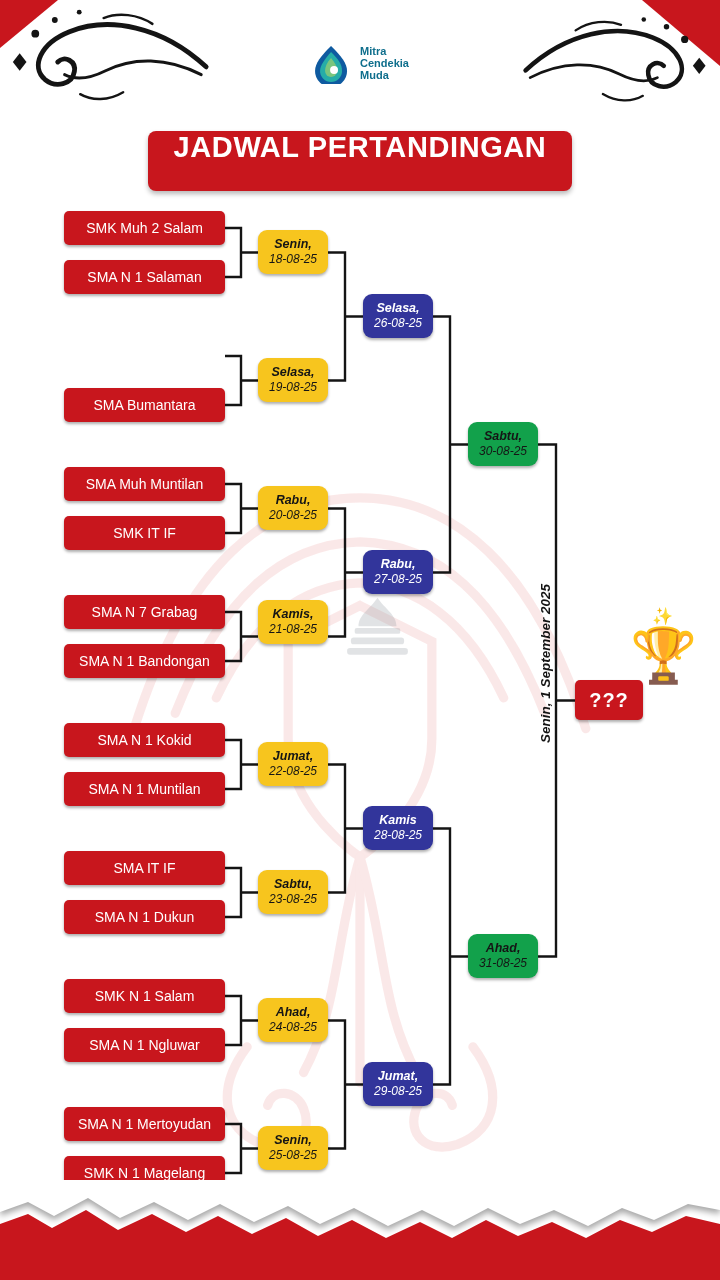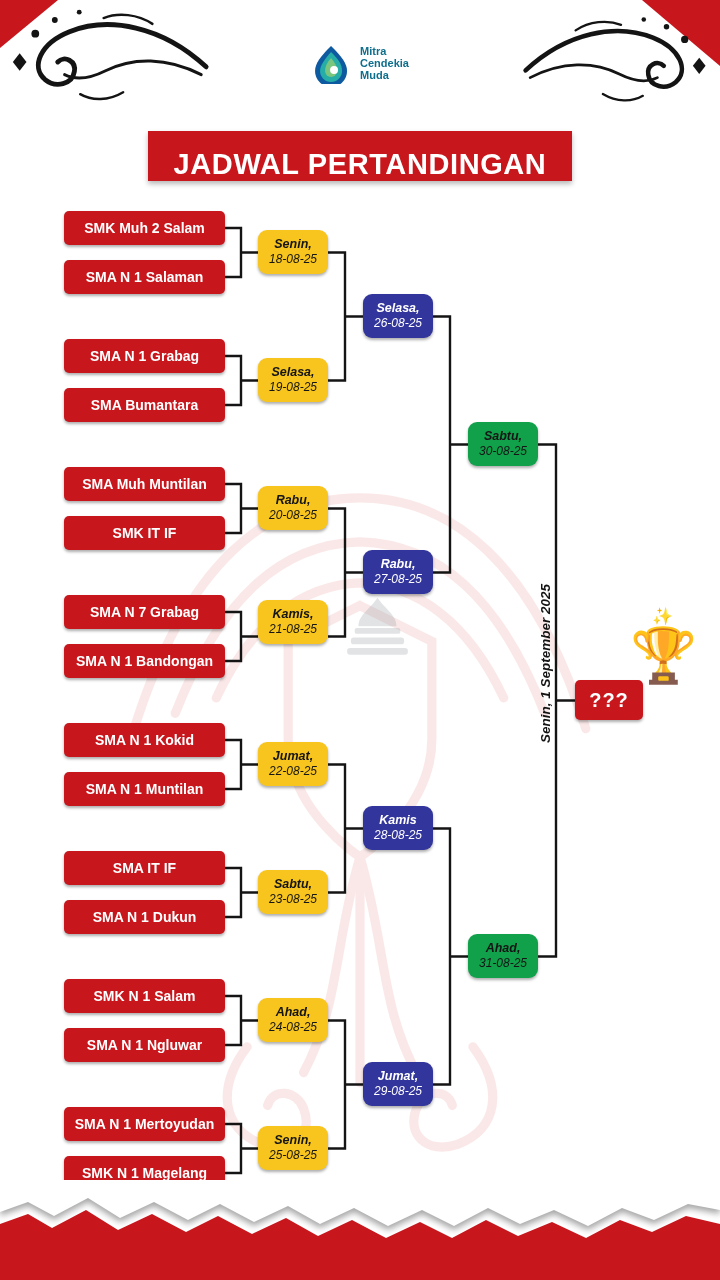--- a/index.html
+++ b/index.html
@@ -21,36 +21,36 @@
   .flourish.left  { left:6px;  top:6px;  width:205px; height:108px; }
   .flourish.right { right:6px; top:14px; width:195px; height:100px; transform:scaleX(-1); }
 
   
   .logo { position:absolute; top:44px; left:50%; transform:translateX(-50%);
     display:flex; align-items:center; gap:9px; }
   .logo .mark { width:40px; height:40px; }
   .logo .words { color:var(--brand,#0E6E8C); font-weight:700; font-size:11px; line-height:1.08; }
 
   
-  .title-banner { position:absolute; left:148px; top:131px; width:424px; height:50px;
-    background:var(--red,#C8161D); border-radius:0;
-    display:flex; align-items:flex-end; justify-content:center;
+  .title-banner { position:absolute; left:148px; top:131px; width:424px; height:60px;
+    background:var(--red,#C8161D); border-radius:8px;
+    display:flex; align-items:flex-start; justify-content:center;
     box-shadow:0 3px 5px rgba(0,0,0,.28); }
   .title-banner span { color:#fff; font-size:29px; font-weight:800; letter-spacing:.6px; }
 
   
   .watermark { position:absolute; left:80px; top:390px; width:560px; height:780px; opacity:.13; }
   .emblem { position:absolute; left:330px; top:592px; width:95px; height:76px; opacity:.26; }
 
   
   .lines { position:absolute; left:0; top:0; width:720px; height:1280px; pointer-events:none; }
   .team { position:absolute; left:64px; width:161px; height:34px;
     background:var(--red,#C8161D); border-radius:5px; color:#fff;
     display:flex; align-items:center; justify-content:center;
-    font-size:14px; font-weight:700; box-shadow:0 2px 3px rgba(0,0,0,.32); }
+    font-size:14px; font-weight:400; box-shadow:0 2px 3px rgba(0,0,0,.32); }
   .match { position:absolute; width:70px; height:44px; border-radius:9px;
     display:flex; flex-direction:column; align-items:center; justify-content:center;
     font-style:italic; line-height:1.3; box-shadow:0 2px 3px rgba(0,0,0,.32); }
   .match .day  { font-size:12.5px; font-weight:700; }
   .match .date { font-size:12px;  font-weight:500; }
   .m-yellow { left:258px; background:var(--yellow,#F7C51E); color:#151515; }
   .m-navy   { left:363px; background:var(--navy,#32359B);  color:#ffffff; }
   .m-green  { left:468px; background:var(--green,#12A14B); color:#151515; }
 
   .final-box { position:absolute; left:575px; top:680px; width:68px; height:40px;
@@ -159,21 +159,20 @@
       M328 508.5 H345 V636.5 H328 M345 572.5 H363
       M328 764.5 H345 V892.5 H328 M345 828.5 H363
       M328 1020.5 H345 V1148.5 H328 M345 1084.5 H363
       M433 316.5 H450 V572.5 H433 M450 444.5 H468
       M433 828.5 H450 V1084.5 H433 M450 956.5 H468
       M538 444.5 H556 V956.5 H538 M556 700.5 H575"></path>
   </svg>
 
   <div class="team" style="top:211px">SMK Muh 2 Salam</div>
   <div class="team" style="top:260px">SMA N 1 Salaman</div>
-  <div class="team" style="top:339px">SMA N 1 Grabag</div>
   <div class="team" style="top:388px">SMA Bumantara</div>
   <div class="team" style="top:467px">SMA Muh Muntilan</div>
   <div class="team" style="top:516px">SMK IT IF</div>
   <div class="team" style="top:595px">SMA N 7 Grabag</div>
   <div class="team" style="top:644px">SMA N 1 Bandongan</div>
   <div class="team" style="top:723px">SMA N 1 Kokid</div>
   <div class="team" style="top:772px">SMA N 1 Muntilan</div>
   <div class="team" style="top:851px">SMA IT IF</div>
   <div class="team" style="top:900px">SMA N 1 Dukun</div>
   <div class="team" style="top:979px">SMK N 1 Salam</div>

